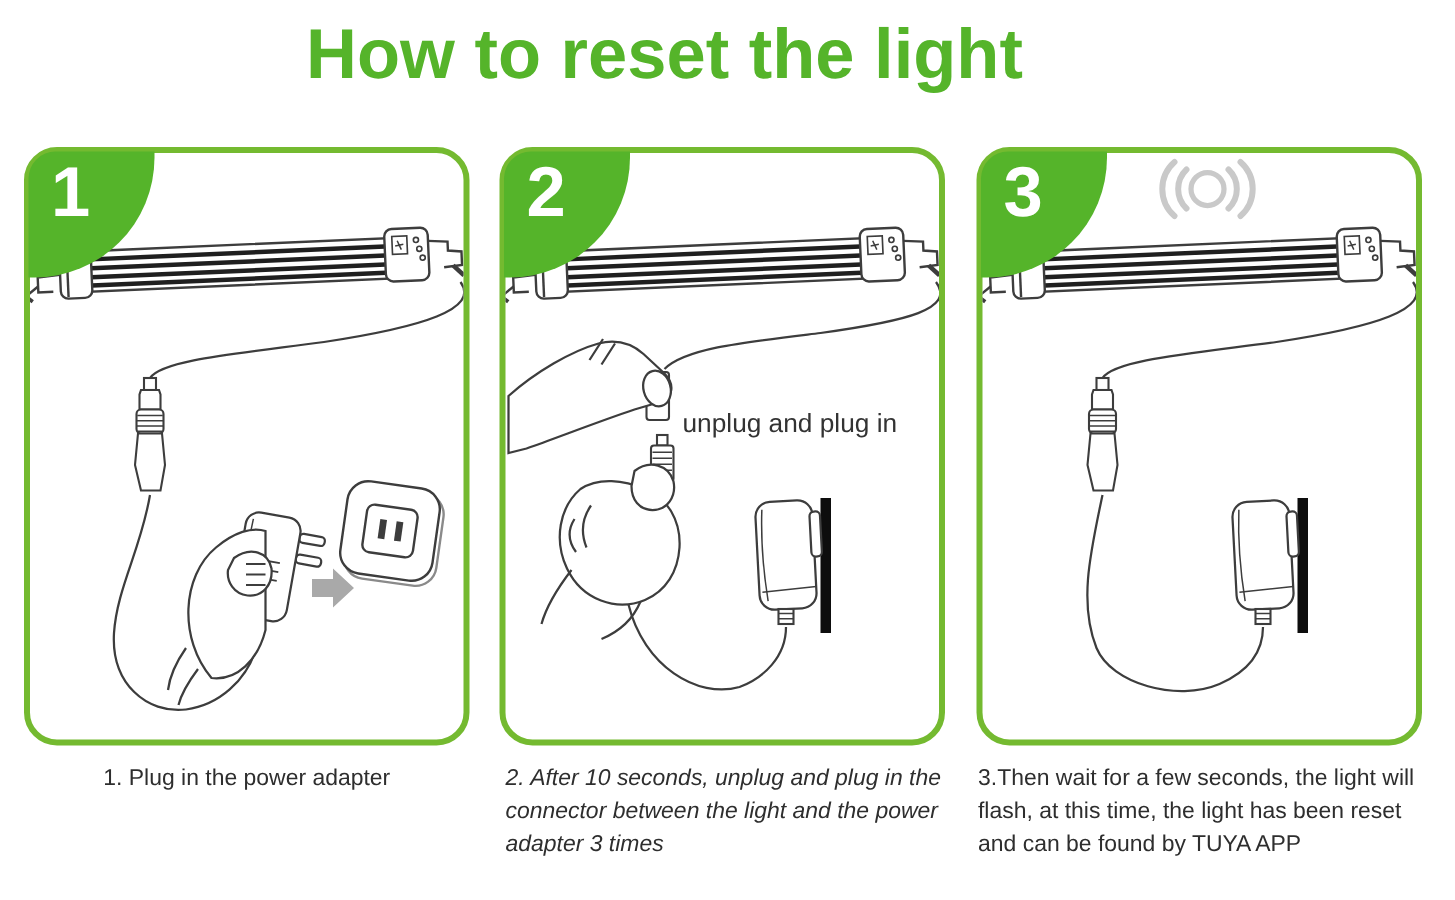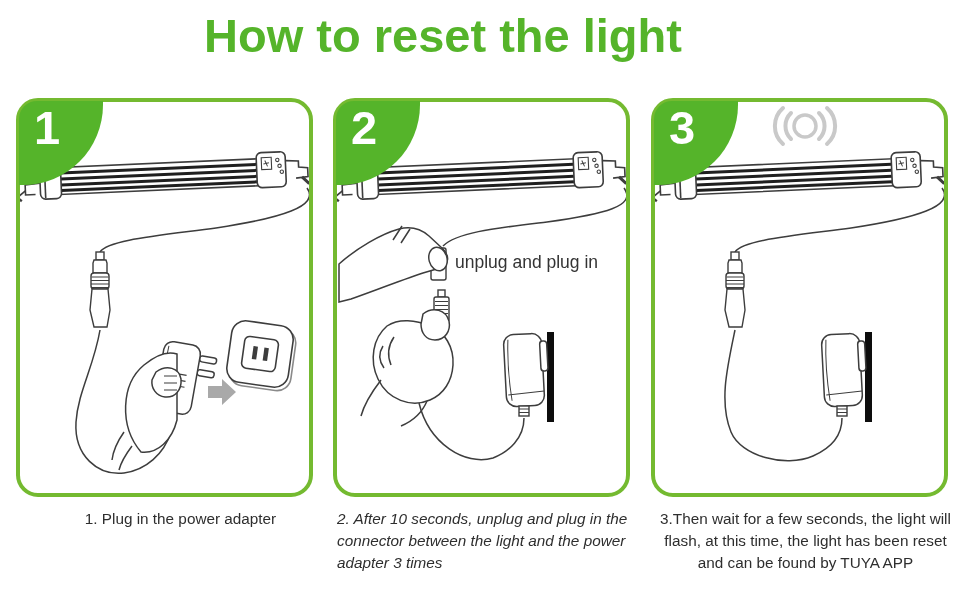--- a/index.html
+++ b/index.html
@@ -29,29 +29,29 @@
   .panel-3{left:651px;}
   .badge{
     position:absolute;top:-1px;left:-1px;width:84px;height:84px;z-index:2;
     background:var(--badge-green);border-radius:18px 0 80px 0;
   }
   .badge span{
     display:block;padding:1px 0 0 15px;font-size:47px;font-weight:bold;color:#fff;line-height:1.1;
   }
   .art{position:absolute;left:0;top:0;width:289px;height:391px;}
   .annotation{
-    position:absolute;left:118px;top:148px;z-index:3;
+    position:absolute;left:118px;top:168px;z-index:3;
     font-size:17.5px;color:#333;line-height:24px;white-space:nowrap;
   }
   .caption{
     position:absolute;top:508px;font-size:15.3px;color:var(--text);line-height:22px;
   }
-  .caption-1{left:32px;width:297px;text-align:center;}
+  .caption-1{left:16px;width:297px;text-align:center;}
   .caption-2{left:337px;width:300px;font-style:italic;}
-  .caption-3{left:652px;width:307px;text-align:center;}
+  .caption-3{left:652px;width:307px;}
 </style>
 </head>
 <body>
 
 <svg width="0" height="0" style="position:absolute" aria-hidden="true">
   <defs>
 
     <symbol id="fixture" overflow="visible">
       <g stroke="#3d3d3d" fill="none" stroke-width="1.6" transform="rotate(-2.5 150 33)">
         <path d="M40,25 L27,26 L27,32 L13,33 L13,43 L23,43"></path>

